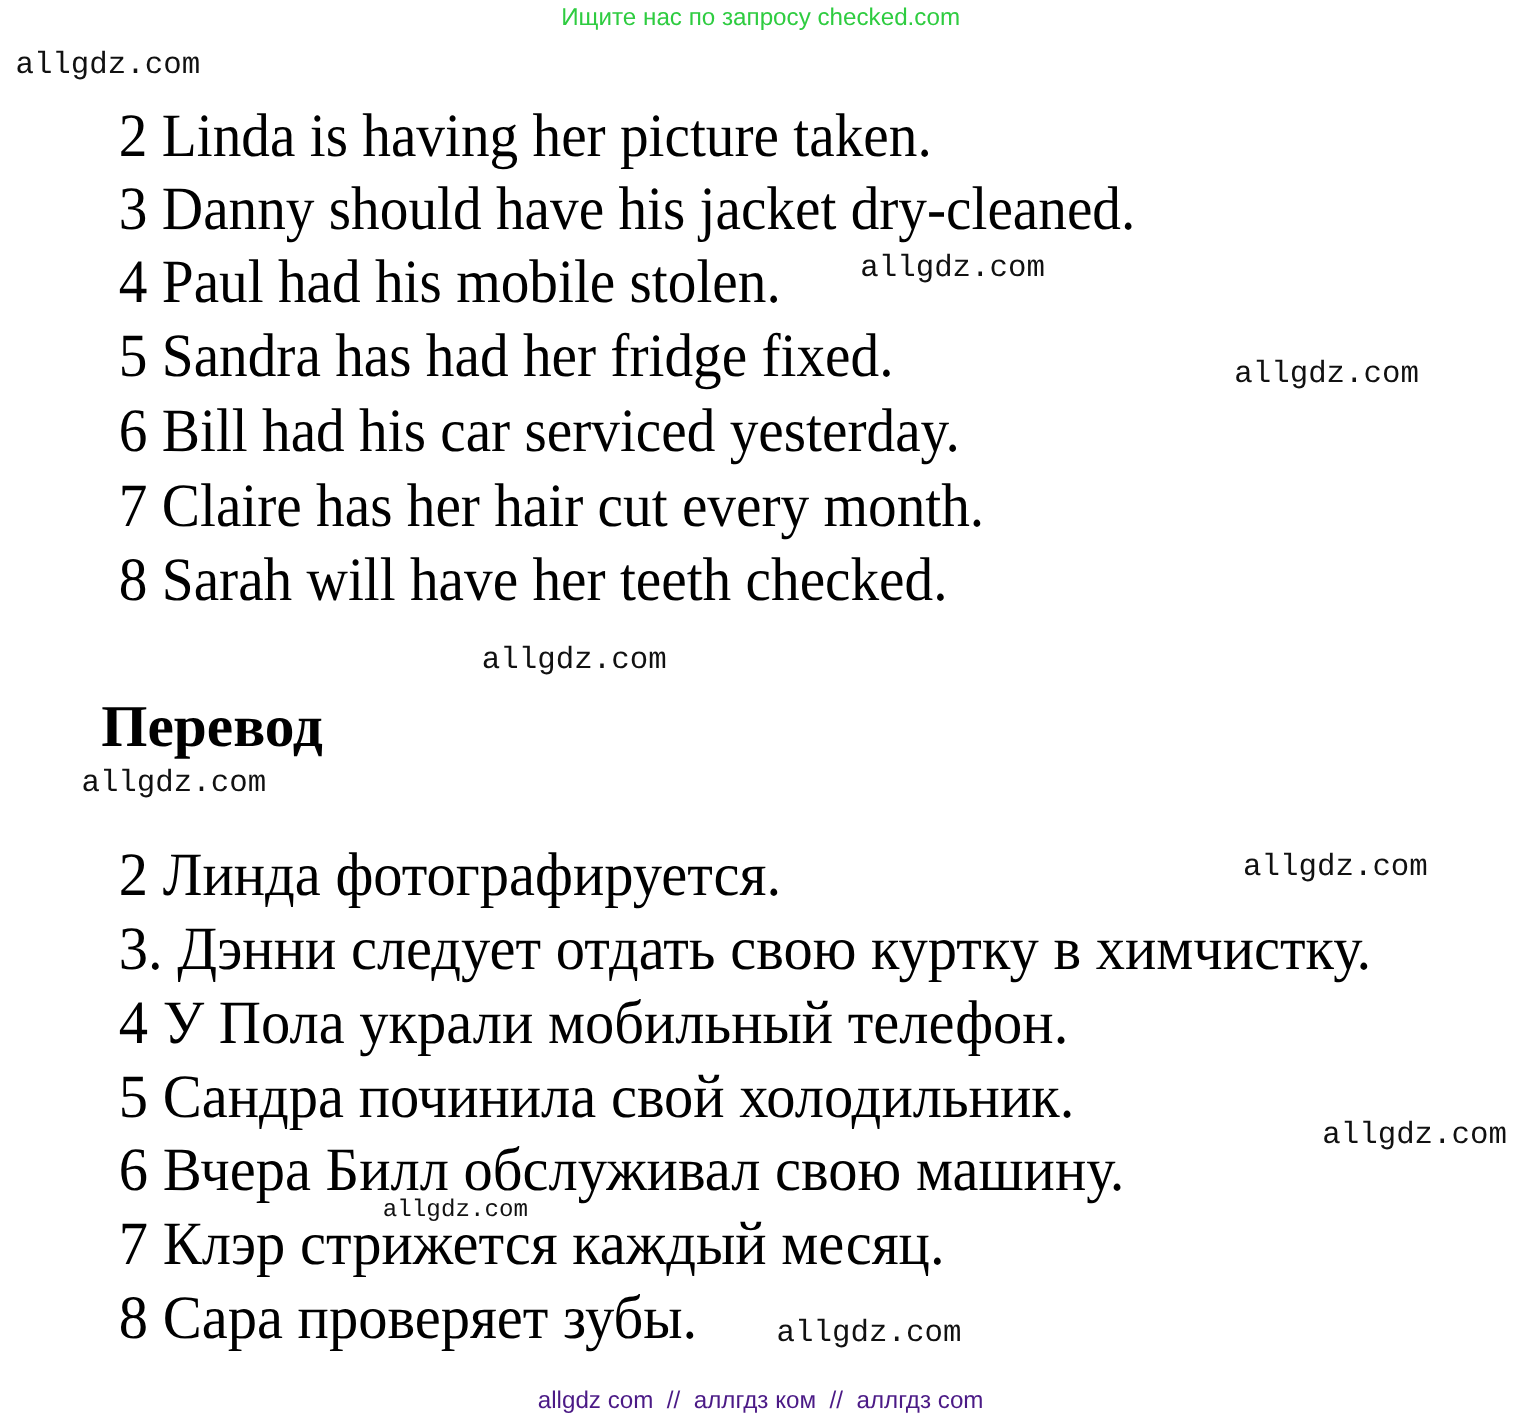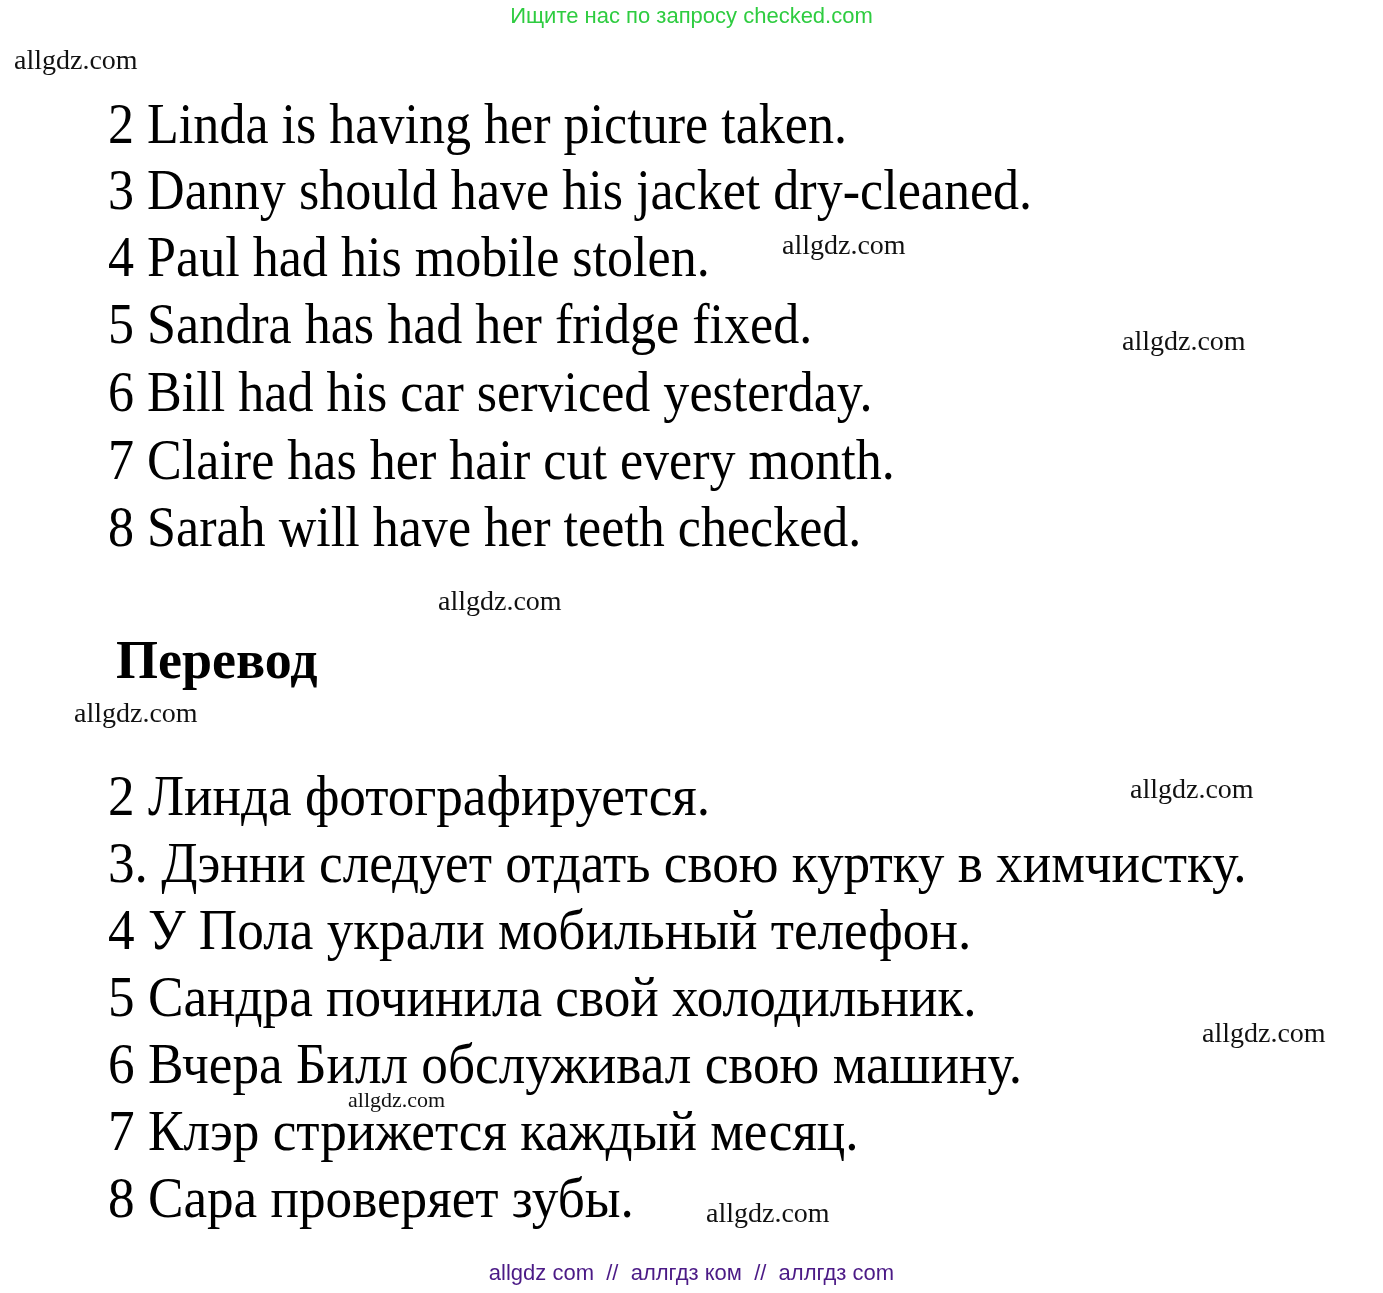--- a/index.html
+++ b/index.html
@@ -31,40 +31,40 @@
       width: 1383px;
       text-align: center;
       font-family: "Liberation Sans", "DejaVu Sans", sans-serif;
       font-size: 22px;
       color: #4b1a86;
       line-height: 28px;
       white-space: pre;
     }
     .wm {
       position: absolute;
-      font-family: Liberation Serif, serif;
+      font-family: Liberation Mono, monospace;
       font-size: 28px;
       color: #111111;
       line-height: 32px;
       white-space: nowrap;
     }
     .wm.small { font-size: 22px; line-height: 26px; }
     .line {
       position: absolute;
       left: 108px;
       font-family: "Liberation Serif", "DejaVu Serif", serif;
       font-size: 56px;
       color: #000000;
       line-height: 64px;
       white-space: nowrap;
       transform-origin: left top;
     }
     .heading {
       position: absolute;
-      left: 116px;
+      left: 92px;
       top: 628px;
       font-family: "Liberation Serif", "DejaVu Serif", serif;
       font-weight: bold;
       font-size: 54px;
       color: #000000;
       line-height: 64px;
       white-space: nowrap;
     }
   </style>
 </head>

